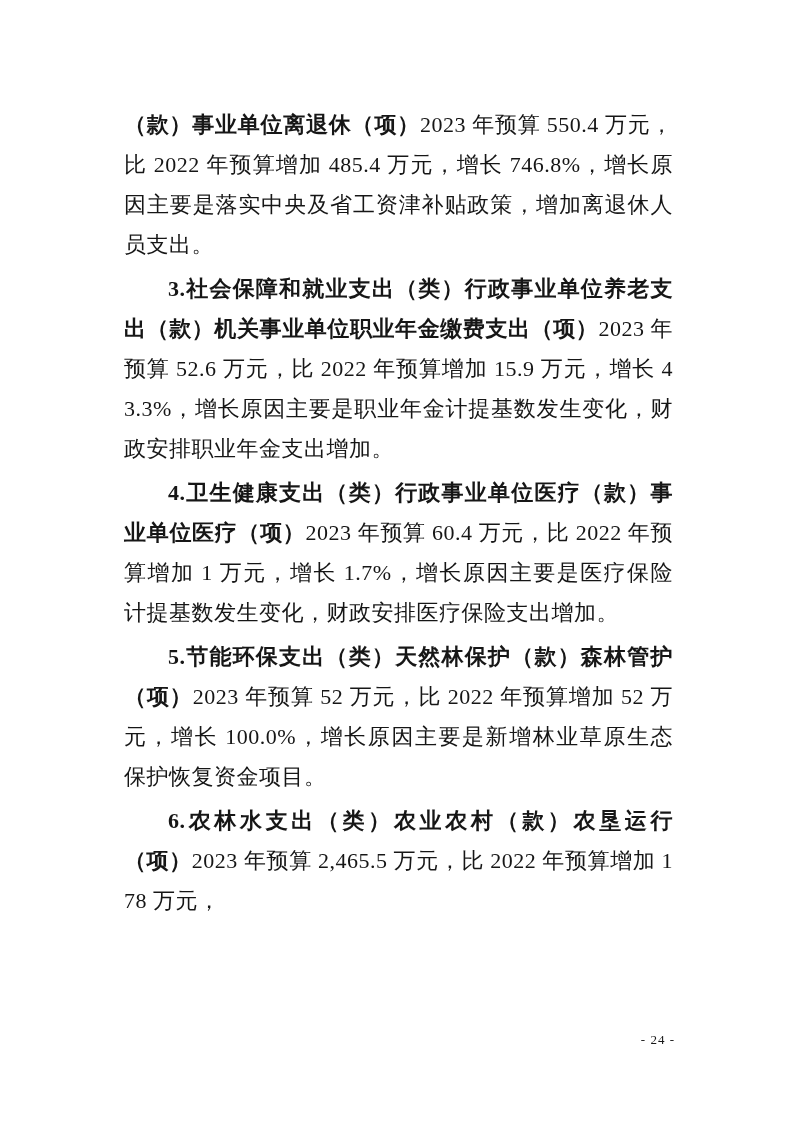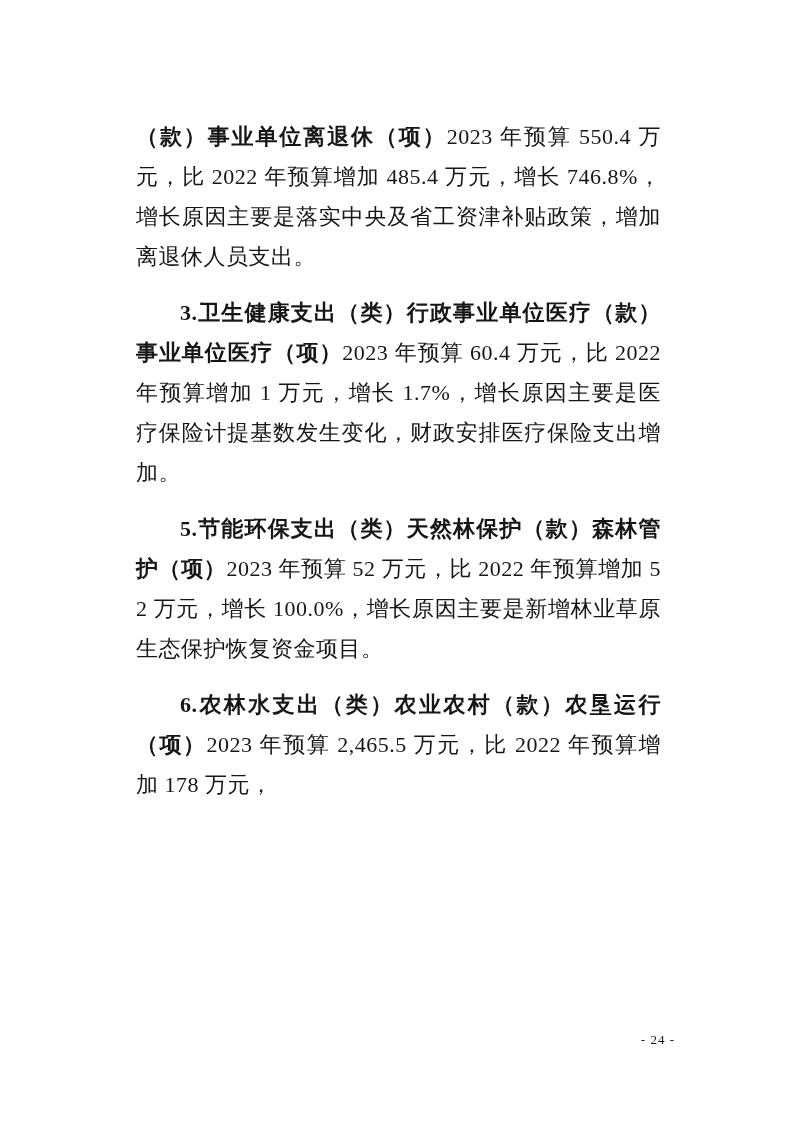--- a/index.html
+++ b/index.html
@@ -15,21 +15,21 @@
     font-family: "Liberation Serif", "DejaVu Serif", serif;
     color: #161616;
   }
   .page-content {
     position: absolute;
     left: 120px;
     top: 101px;
     width: 557px;
   }
   .para {
-    margin: 16px;
+    margin: 4px;
     font-size: 22px;
     line-height: 40px;
     text-align: justify;
     letter-spacing: 0.5px;
     word-break: break-all;
   }
   .para.indent {
     text-indent: 44px;
   }
   .para b {
@@ -46,22 +46,23 @@
   }
 </style>
 </head>
 <body>
 
 <div class="page-content">
 
   <p class="para"><b>（款）事业单位离退休（项）</b><span>2023 年预算 550.4 万元，比 2022 年预算增加 485.4 万元，增长 746.8%，增长原因主要是落实中央及省工资津补贴政策，增加离退休人员支出。</span></p>
 
 
+  <p class="para indent"><b>3.社会保障和就业支出（类）行政事业单位养老支出（款）机关事业单位职业年金缴费支出（项）</b><span>2023 年预算 52.6 万元，比 2022 年预算增加 15.9 万元，增长 43.3%，增长原因主要是职业年金计提基数发生变化，财政安排职业年金支出增加。</span></p>
 
-  <p class="para indent"><b>3.卫生健康支出（类）行政事业单位医疗（款）事业单位医疗（项）</b><span>2023 年预算 60.4 万元，比 2022 年预算增加 1 万元，增长 1.7%，增长原因主要是医疗保险计提基数发生变化，财政安排医疗保险支出增加。</span></p>
+  <p class="para indent"><b>4.卫生健康支出（类）行政事业单位医疗（款）事业单位医疗（项）</b><span>2023 年预算 60.4 万元，比 2022 年预算增加 1 万元，增长 1.7%，增长原因主要是医疗保险计提基数发生变化，财政安排医疗保险支出增加。</span></p>
 
   <p class="para indent"><b>5.节能环保支出（类）天然林保护（款）森林管护（项）</b><span>2023 年预算 52 万元，比 2022 年预算增加 52 万元，增长 100.0%，增长原因主要是新增林业草原生态保护恢复资金项目。</span></p>
 
   <p class="para indent"><b>6.农林水支出（类）农业农村（款）农垦运行（项）</b><span>2023 年预算 2,465.5 万元，比 2022 年预算增加 178 万元，</span></p>
 
 </div>
 
 <div class="page-footer">
   <span>- 24 -</span>
 </div>

